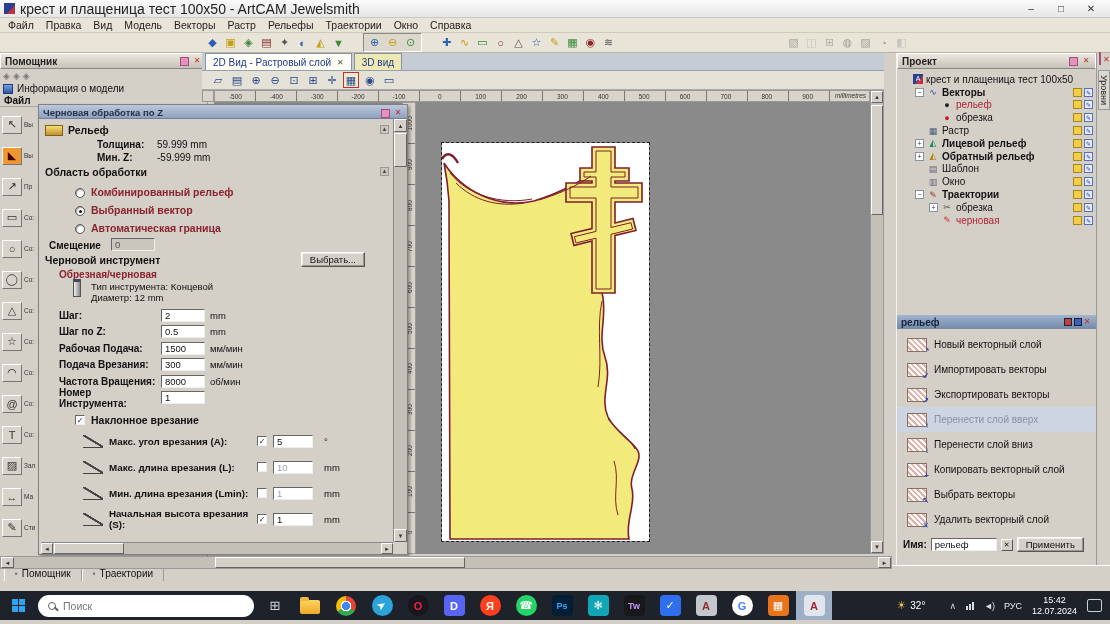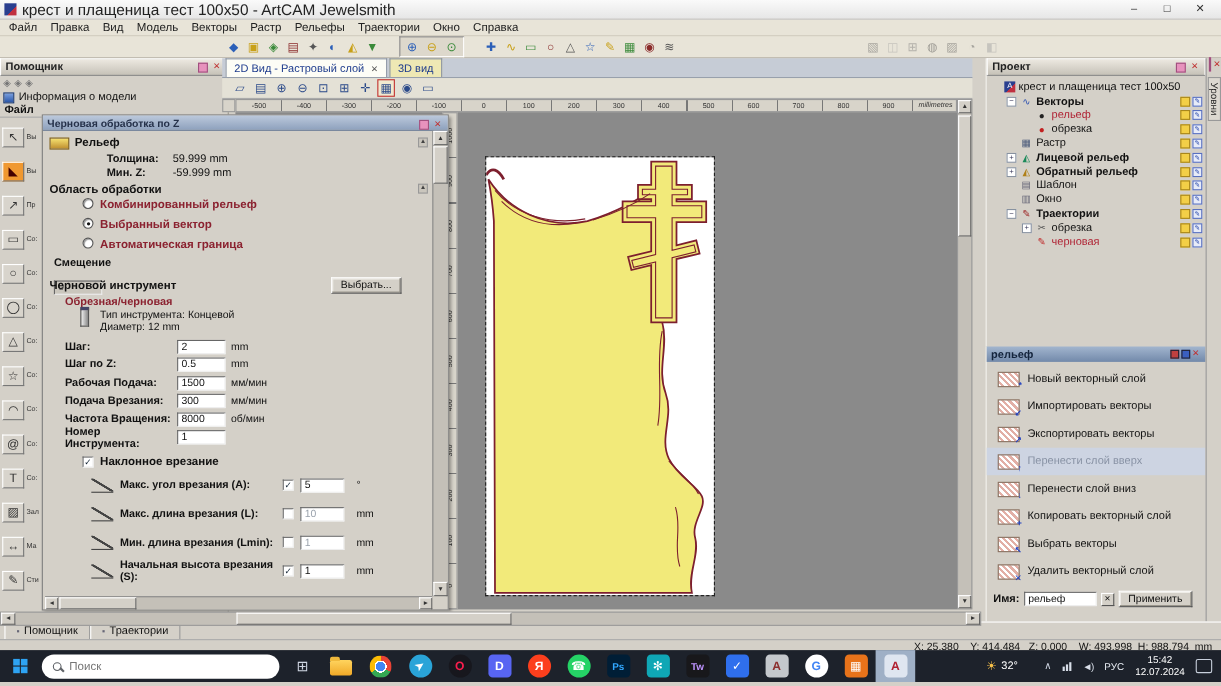--- a/index.html
+++ b/index.html
@@ -38,24 +38,24 @@
 
 #dialog{position:absolute;left:38px;top:51px;width:370px;height:451px;background:#d4d0c8;border:1px solid #808080;box-shadow:2px 2px 3px rgba(0,0,0,.35);z-index:6;}
 #dlg-head{height:14px;background:linear-gradient(#bcc9dc,#8ea1bd);border-bottom:1px solid #70809a;display:flex;align-items:flex-end;padding:0 4px;font-size:9.5px;font-weight:bold;color:#25314a;}
 #dlg-body{position:absolute;left:0;top:14px;right:14px;bottom:12px;padding:3px 2px 0 6px;overflow:hidden;}
 .sec{display:flex;align-items:center;height:16px;font-weight:bold;position:relative;font-size:10.5px;}
 .mini{position:absolute;right:2px;top:3px;width:9px;height:9px;border:1px solid #999;background:#cac6bd;font-size:6px;line-height:7px;text-align:center;color:#444;}
 .relief-ic{width:18px;height:11px;background:linear-gradient(#f5e070,#c09030);border:1px solid #806018;margin-right:5px;}
 .kv{display:flex;height:13px;padding-left:52px;font-size:10px;position:relative;align-items:center;}
 .kv .k{width:60px;font-weight:bold;}
 .eye{position:absolute;left:28px;top:2px;width:13px;height:9px;border-radius:50%;background:radial-gradient(#fff 15%,#4a86c8 60%,#1c4c88 100%);border:1px solid #1c3c68;}
-.radio-row{display:flex;align-items:flex-start;height:18px;padding-left:30px;gap:6px;color:#8b2230;font-weight:bold;font-size:10.5px;}
+.radio-row{display:flex;align-items:flex-end;height:18px;padding-left:30px;gap:6px;color:#8b2230;font-weight:bold;font-size:10.5px;}
 .rb{width:10px;height:10px;border-radius:50%;background:#fff;border:1px solid #555;box-shadow:inset 1px 1px 1px #999;position:relative;}
 .rb.sel::after{content:"";position:absolute;inset:2.5px;background:#111;border-radius:50%;}
-.offset-row{display:flex;align-items:flex-start;height:17px;gap:10px;font-weight:bold;padding-left:4px;flex-direction:column;}
+.offset-row{display:flex;align-items:flex-end;height:17px;gap:10px;font-weight:bold;padding-left:4px;}
 .field{height:13px;background:#fff;border:1px solid;border-color:#666 #eee #eee #666;font-size:9.5px;padding:0 3px;width:44px;color:#111;}
 .field.gray{background:#cac6bd;color:#555;}
 .field.dis{color:#9aa2ac;}
 .btn3d{background:#d4d0c8;border:1px solid;border-color:#fff #555 #555 #fff;box-shadow:inset -1px -1px 0 #9a968c,inset 1px 1px 0 #efede8;font-size:9.5px;padding:1px 8px;color:#111;}
 .toolrow{display:flex;align-items:center;height:17px;font-weight:bold;position:relative;font-size:10.5px;}
 .toolrow .btn3d{position:absolute;right:26px;}
 .subhead{color:#8b2230;font-weight:bold;height:13px;padding-left:14px;display:flex;align-items:center;font-size:10px;}
 .tooldesc{padding-left:46px;font-size:9.5px;height:11px;display:flex;align-items:center;position:relative;}
 .endmill{position:absolute;left:28px;top:-2px;width:8px;height:18px;background:linear-gradient(90deg,#eee,#888);border:1px solid #555;border-top:3px solid #446;}
 .param{display:flex;align-items:center;height:16.5px;padding-left:14px;}
@@ -730,23 +730,20 @@
   <div id="status-tabs">
       <div class="sbtab">
         <span class="ic">▪</span>
         <span>Помощник</span>
       </div>
       <div class="sbtab">
         <span class="ic">▪</span>
         <span>Траектории</span>
       </div>
     </div>
-  <div id="coordsbar">
-    <span id="coords">X: 25.380    Y: 414.484   Z: 0.000    W: 493.998  H: 988.794  mm</span>
-  </div>
 
   <div id="taskbar">
     <div id="start">
         <span class="wlogo">
           <i></i>
           <i></i>
           <i></i>
           <i></i>
         </span>
       </div>

